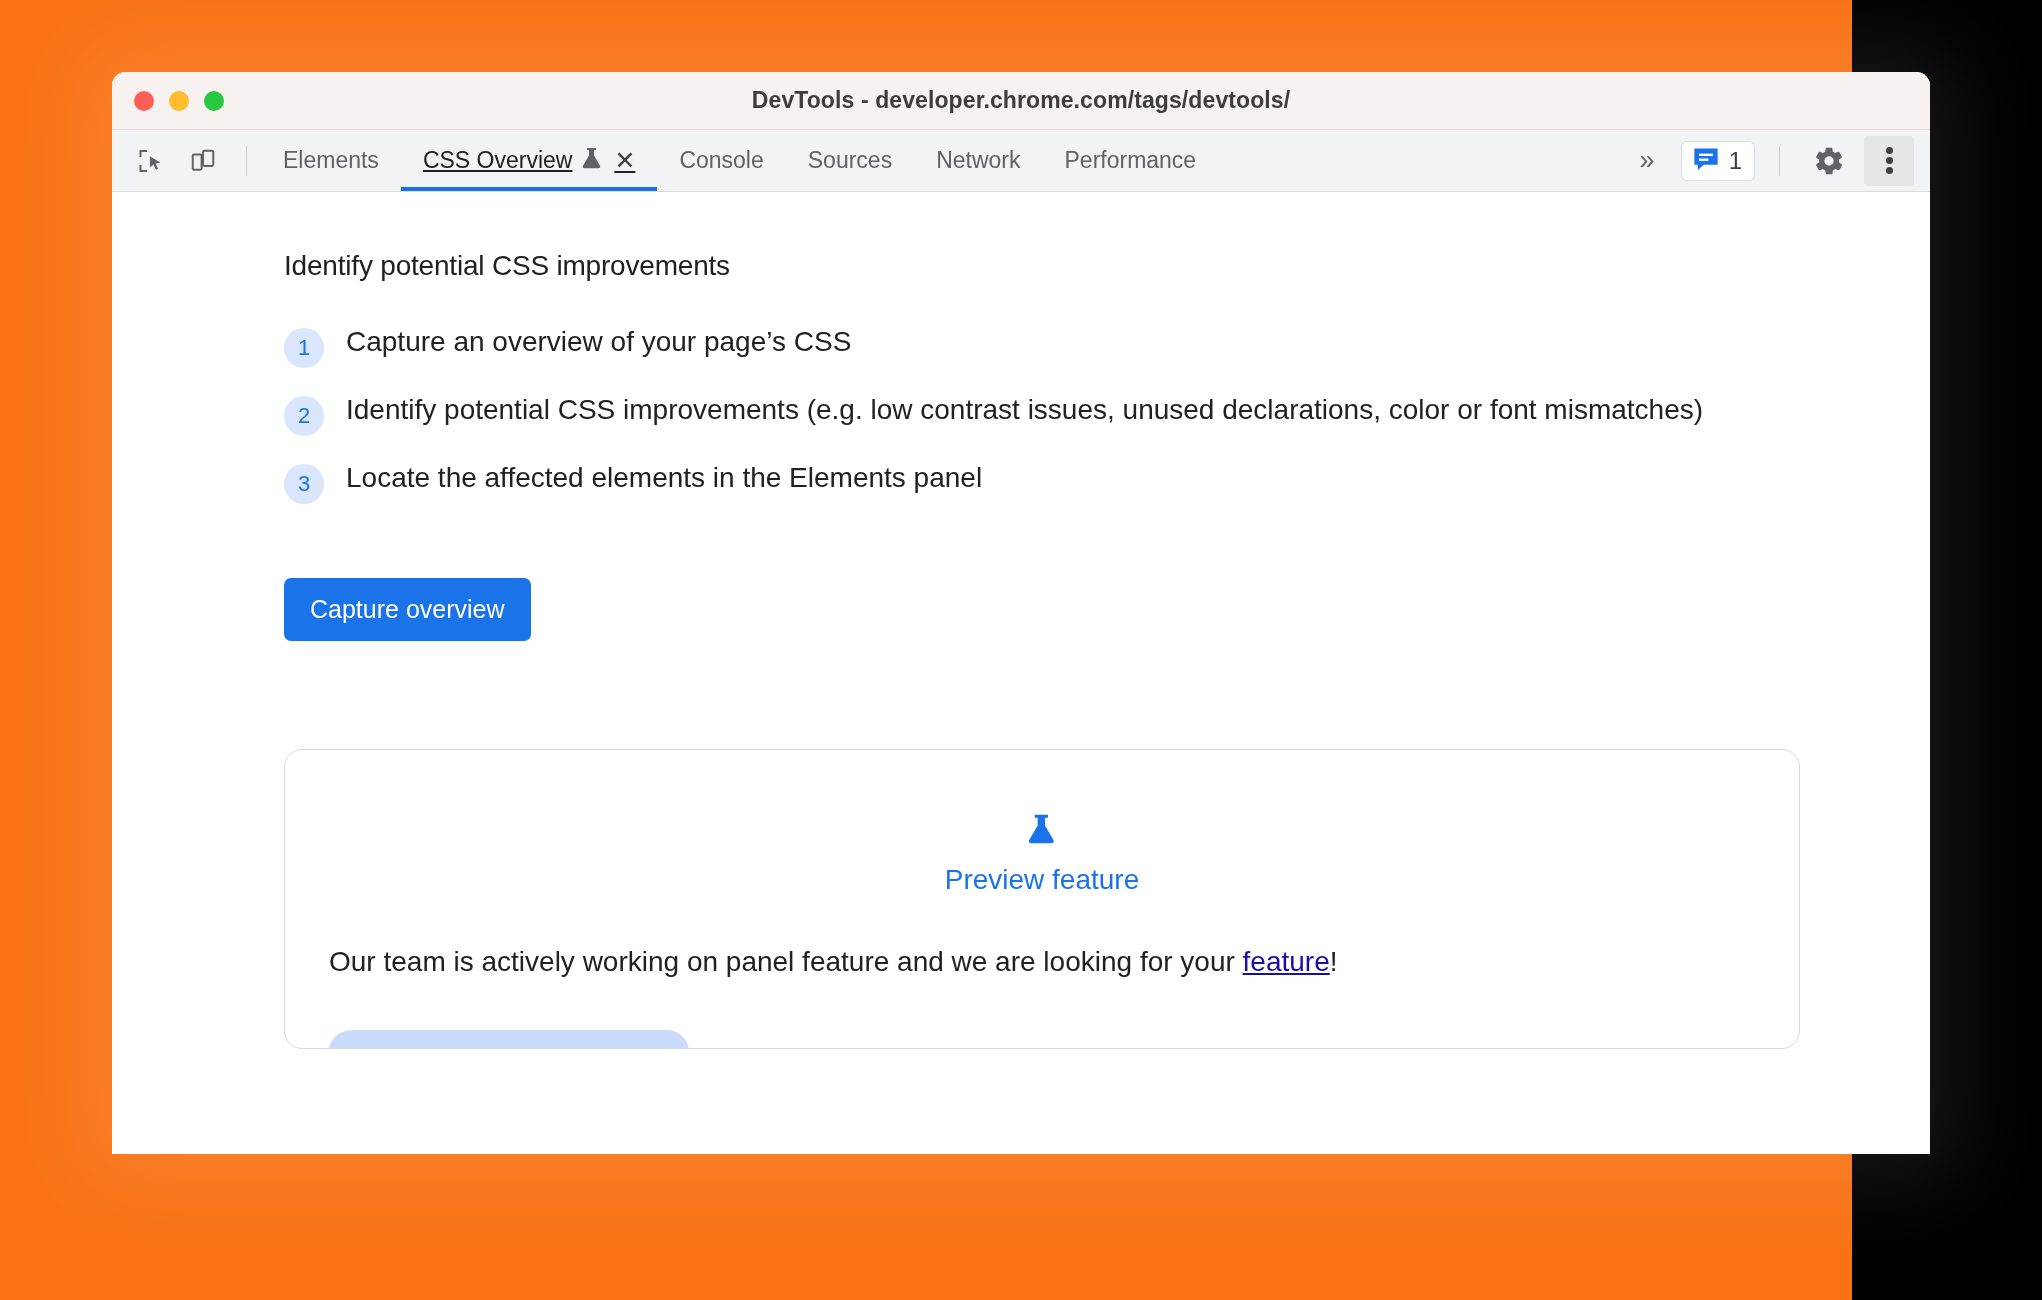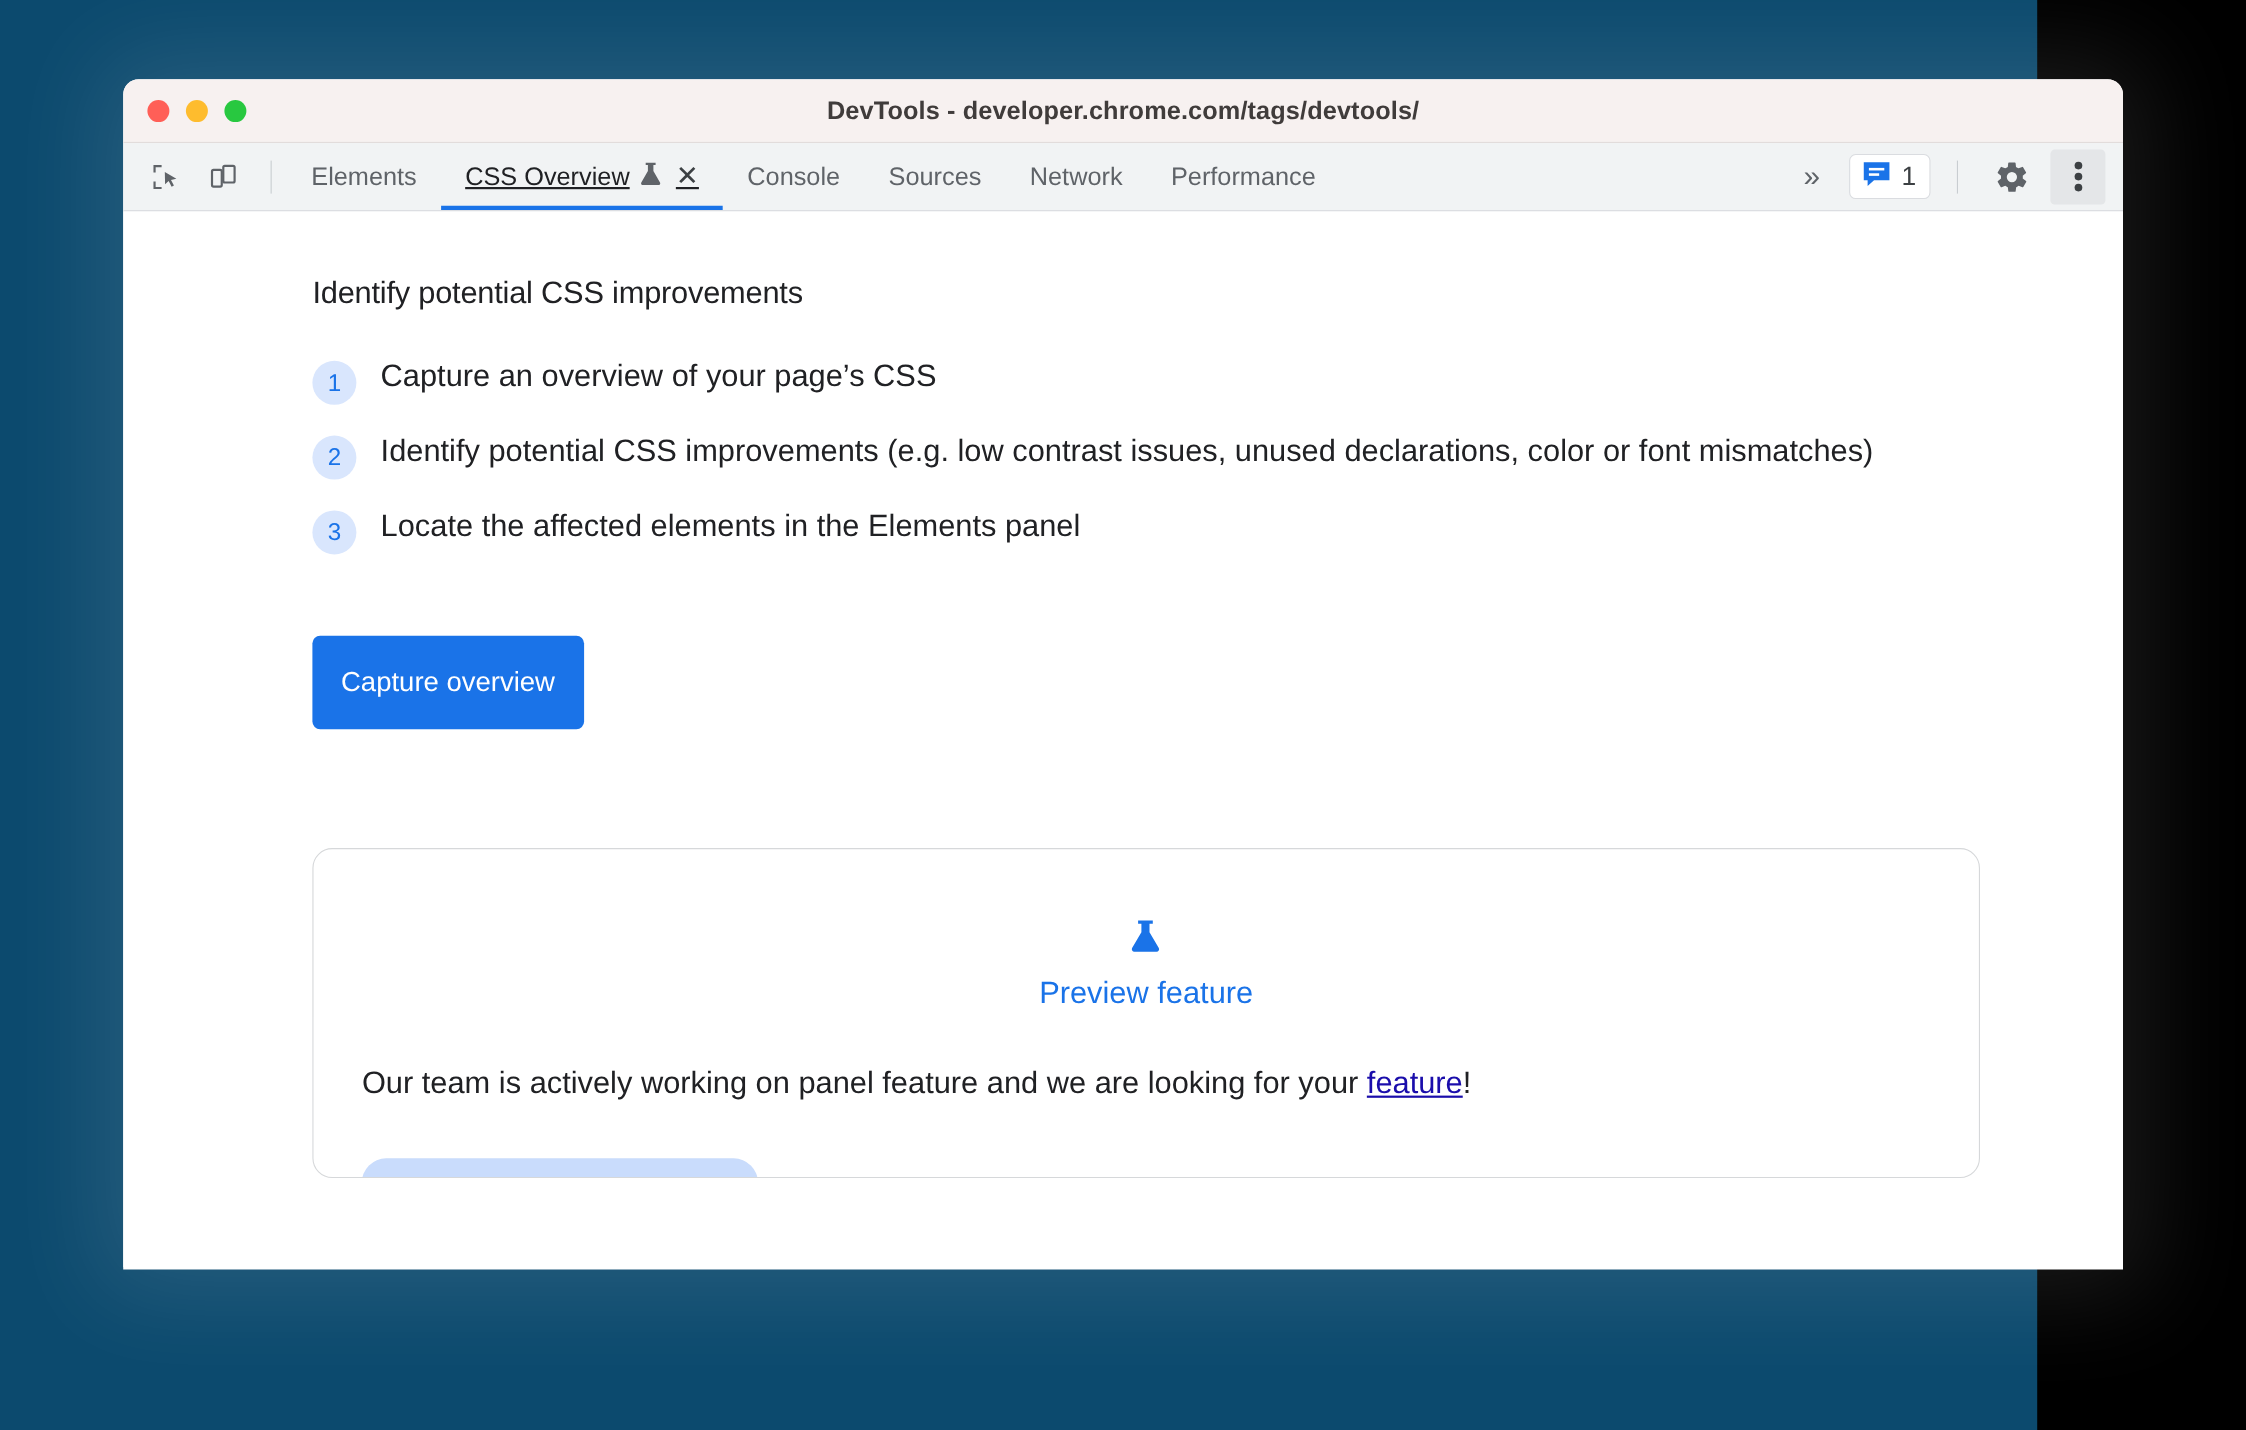--- a/index.html
+++ b/index.html
@@ -9,21 +9,21 @@
     height: 1300px;
     background: #000000;
     font-family: "Liberation Sans", sans-serif;
     overflow: hidden;
   }
 
   #page {
     position: relative;
     width: 1852px;
     height: 1300px;
-    background: #0c4a6e;
+    background: #f97316;
   }
 
   
   #window {
     position: absolute;
     left: 112px;
     top: 72px;
     width: 1818px;
     height: 1082px;
     background: #ffffff;
@@ -214,21 +214,21 @@
   }
 
   #capture-btn {
     margin-top: 52px;
     background: #1a73e8;
     color: #ffffff;
     border: none;
     border-radius: 7px;
     font-family: "Liberation Sans", sans-serif;
     font-size: 25px;
-    padding: 28px 26px;
+    padding: 17px 26px;
     cursor: pointer;
     display: inline-block;
   }
 
   
   #preview-card {
     margin-top: 108px;
     margin-right: 130px;
     border: 1px solid #d6d8da;
     border-radius: 18px;

